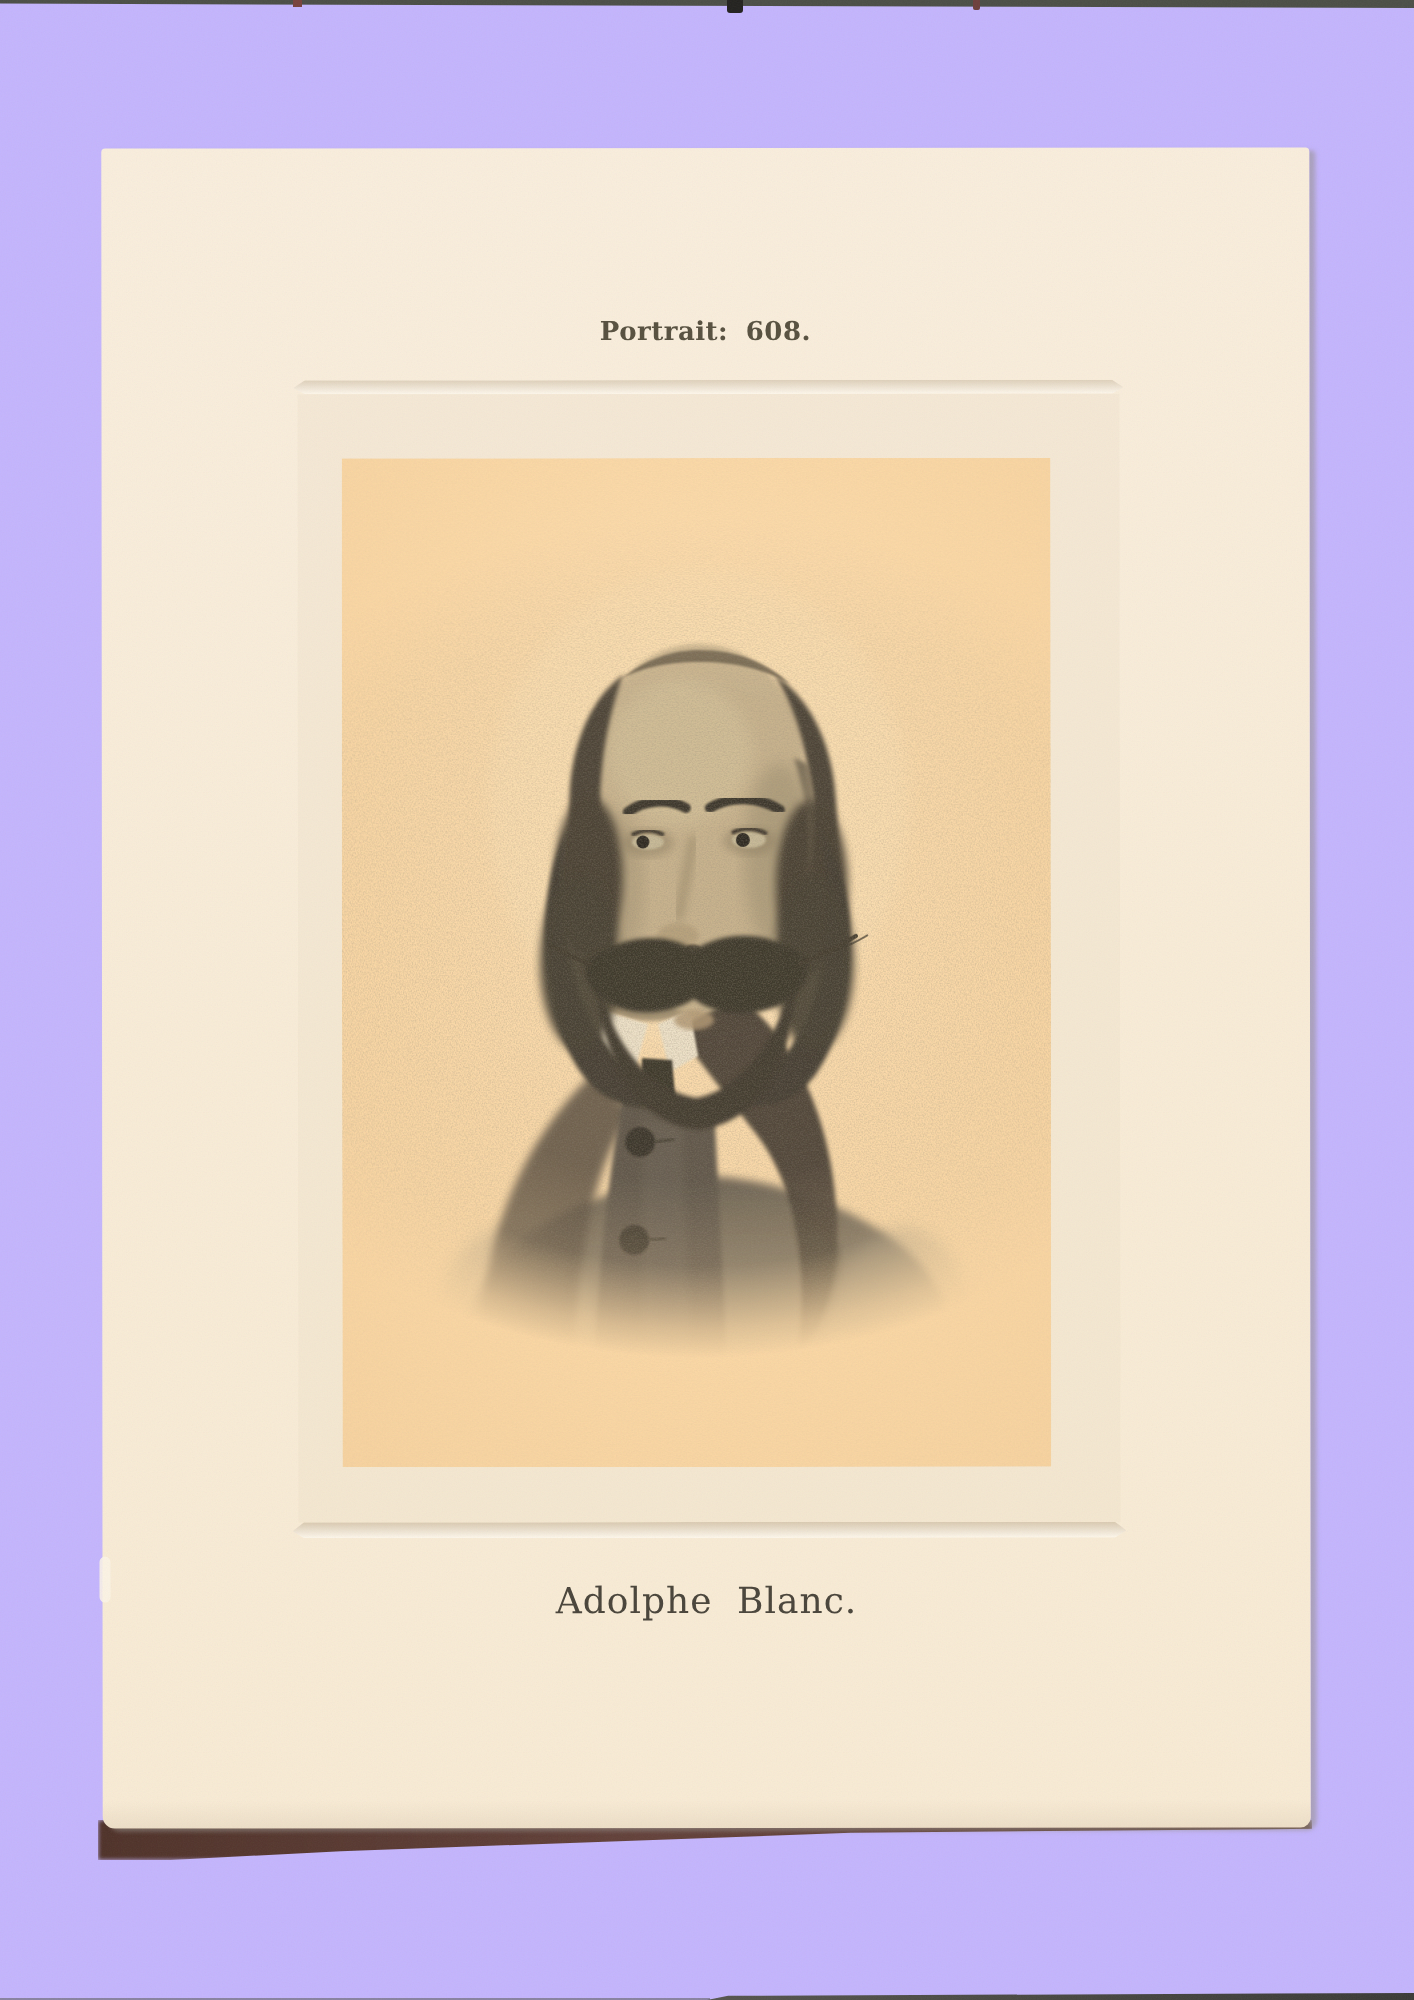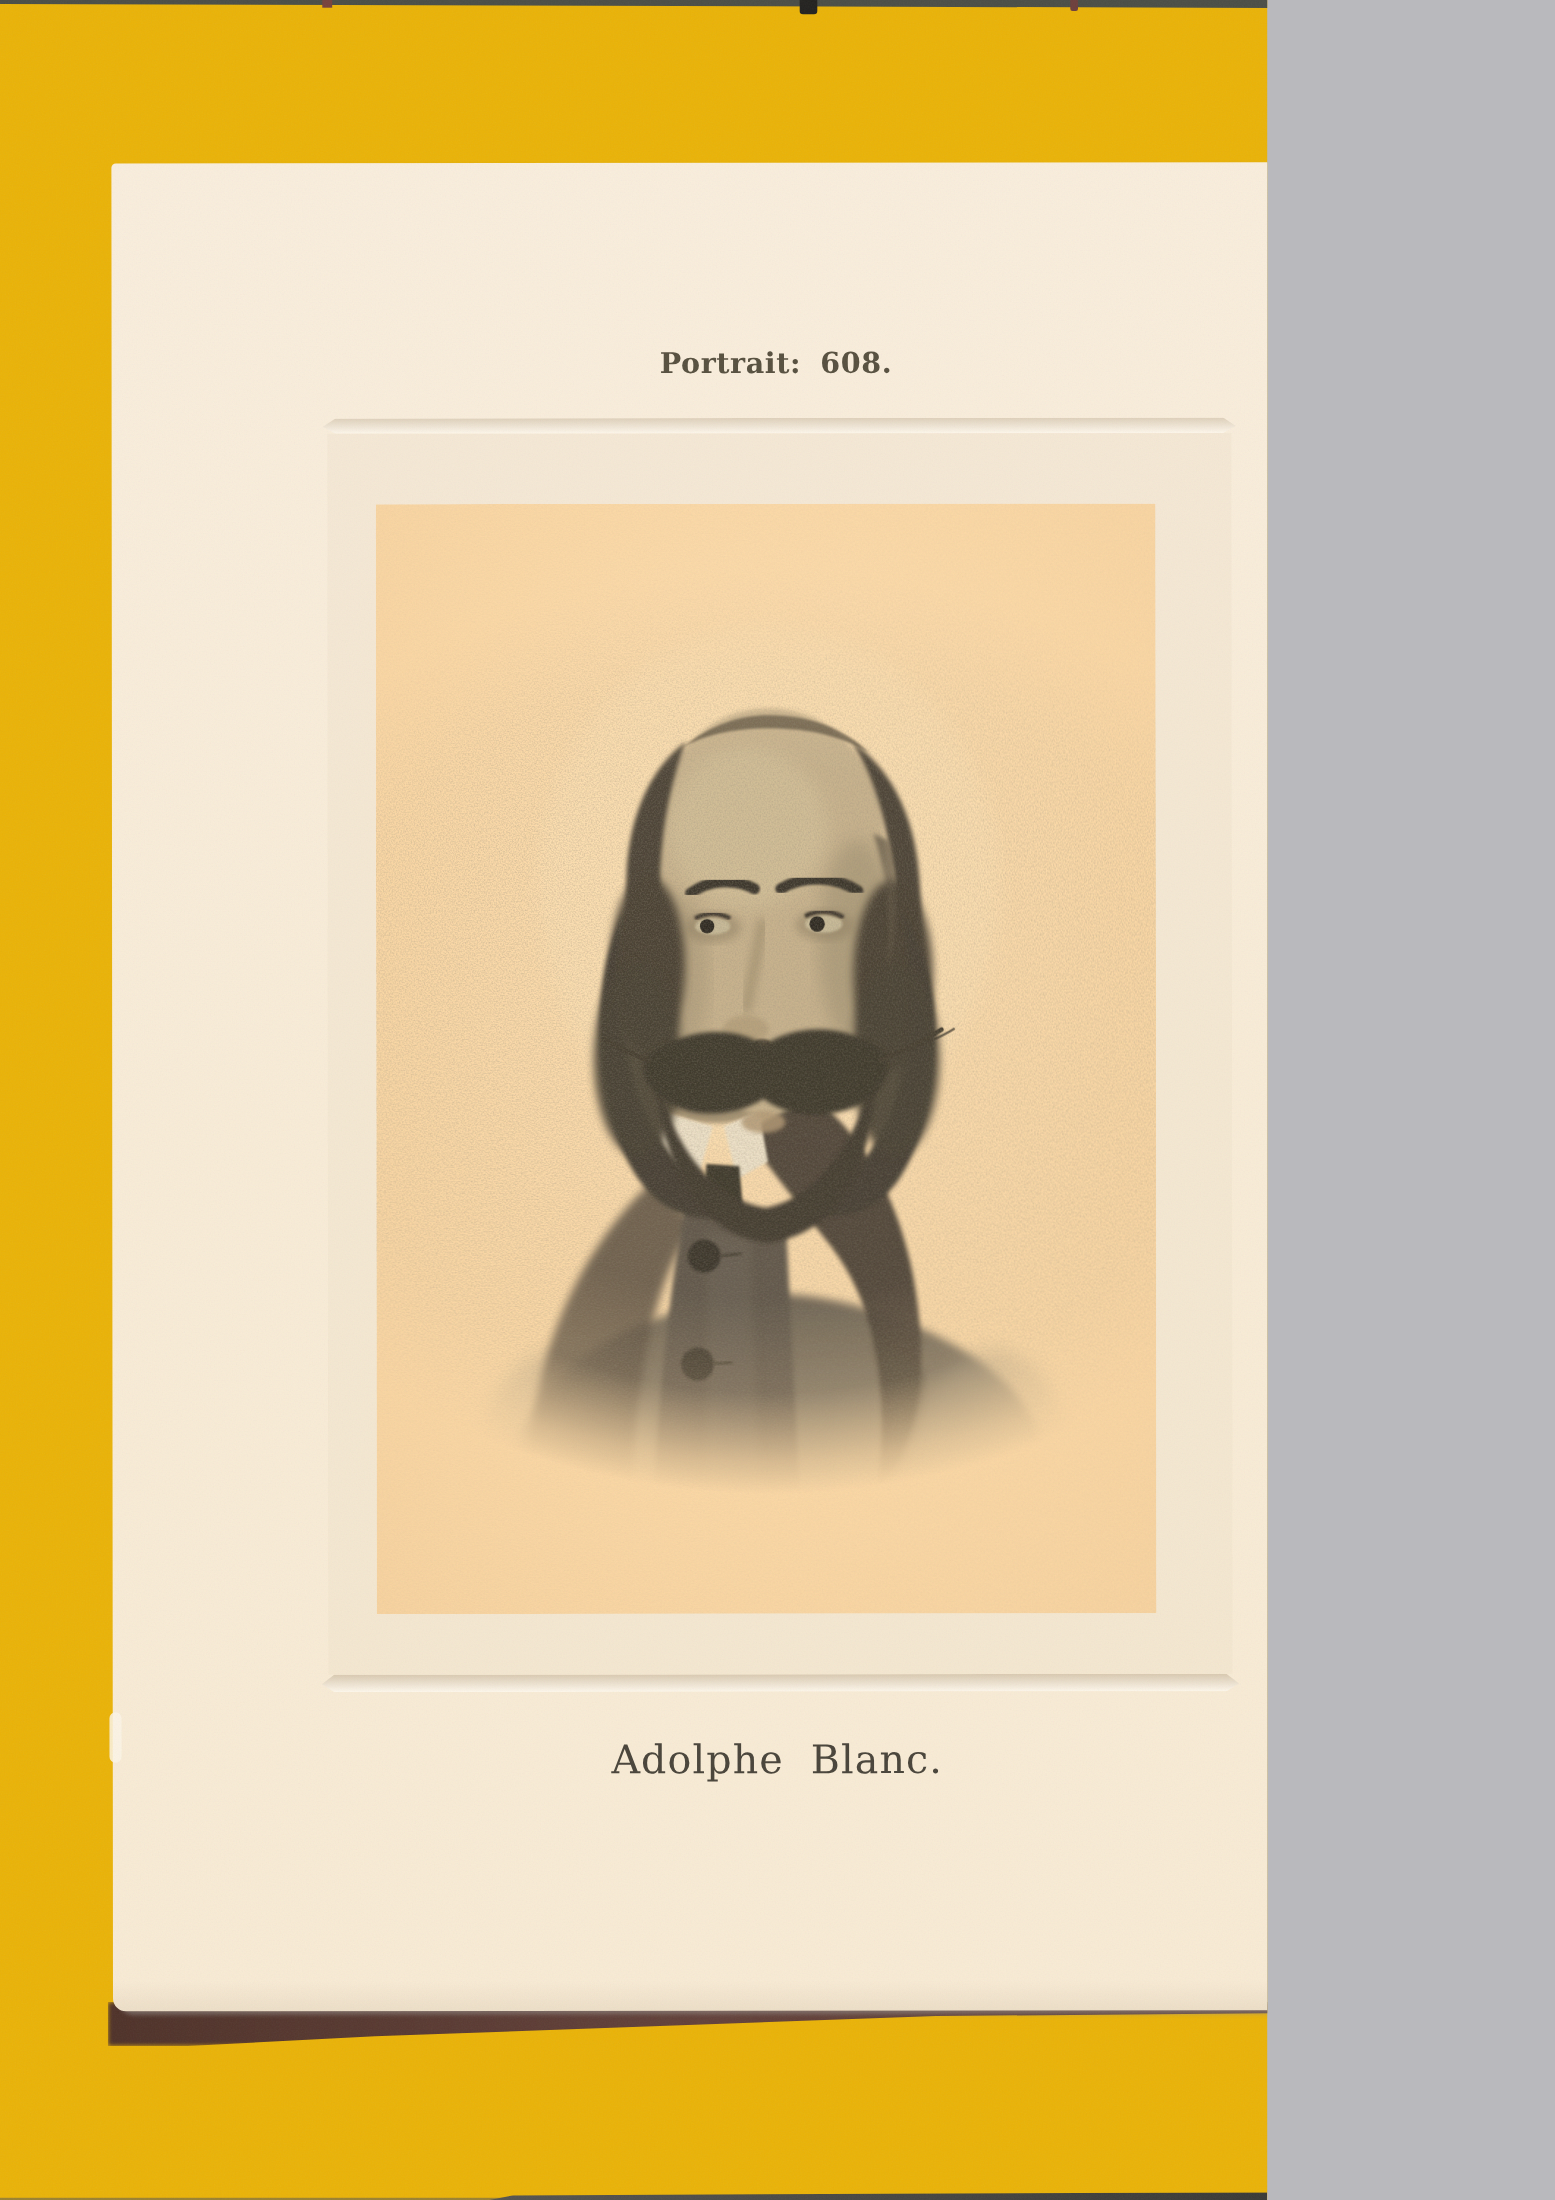--- a/index.html
+++ b/index.html
@@ -1,18 +1,18 @@
 <!DOCTYPE html>
 <html><head>
 <meta charset="utf-8">
 <style>
   html,body{margin:0;padding:0;background:#b9b9bd;}
   .stage{
-    position:relative;width:1152px;height:2000px;overflow:hidden;
-    background:#eab308;
+    position:relative;width:1414px;height:2000px;overflow:hidden;
+    background:#c4b5fd;
     font-family:"DejaVu Serif","Liberation Serif",serif;
   }
   
   .edge-top{
     position:absolute;top:0;left:0;width:1414px;height:8px;background:#4b4e46;
     clip-path:polygon(0 0,100% 0,100% 100%,0 45%);
   }
   .edge-mark{position:absolute;}
   .edge-mark.m1{left:293px;top:0;width:9px;height:7px;background:#77423c;}
   .edge-mark.m2{left:727px;top:0;width:16px;height:13px;background:#23221f;border-radius:0 0 3px 3px;}

